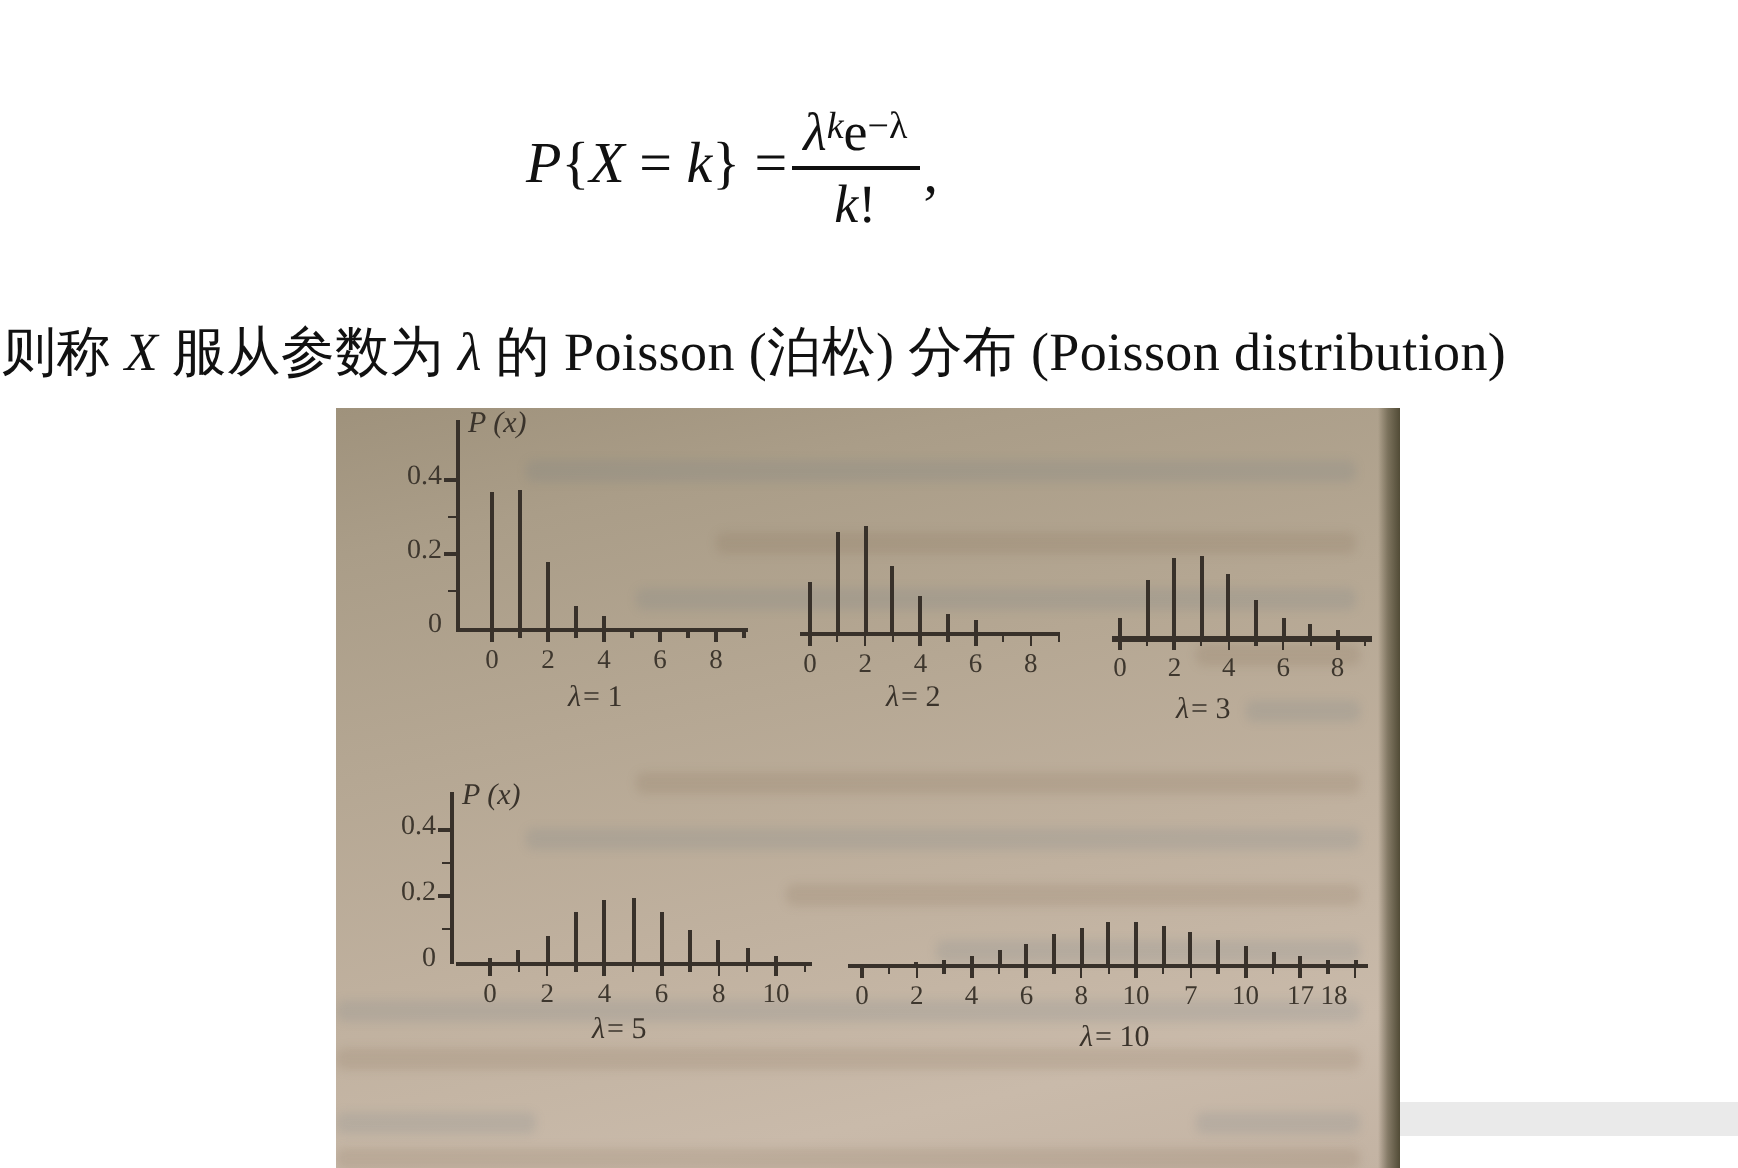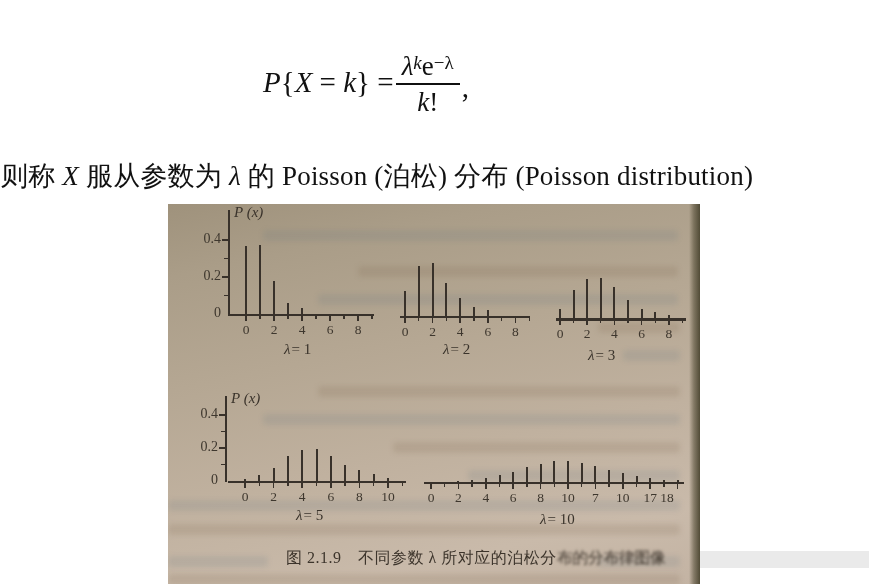--- a/index.html
+++ b/index.html
@@ -247,20 +247,19 @@
           <div class="stem" style="left: 440.1px; top: 265.625px; width: 2px; height: 12.375px;"></div>
           <div class="stem" style="left: 453.8px; top: 268.925px; width: 2px; height: 9.075px;"></div>
           <div class="stem" style="left: 467.5px; top: 272.225px; width: 2px; height: 5.775px;"></div>
           <div class="stem" style="left: 481.2px; top: 273.875px; width: 2px; height: 4.125px;"></div>
           <div class="stem" style="left: 494.9px; top: 275.525px; width: 2px; height: 2.475px;"></div>
           <div class="stem" style="left: 508.6px; top: 276.35px; width: 2px; height: 1.65px;"></div>
           <div class="lamlab" style="left: 372px; top: 307px;"><i>λ</i><span>= 10</span></div>
         </div>
       </div>
 
-    <div class="caption"><span>图 2.1.9　不同参数 λ 所对应的泊松分</span><span class="blur">布的分布律图像</span></div>
 
     <div class="photo-edge"></div>
   </div>
 
   <div class="band"></div>
 
 </div>
 
 </body></html>

